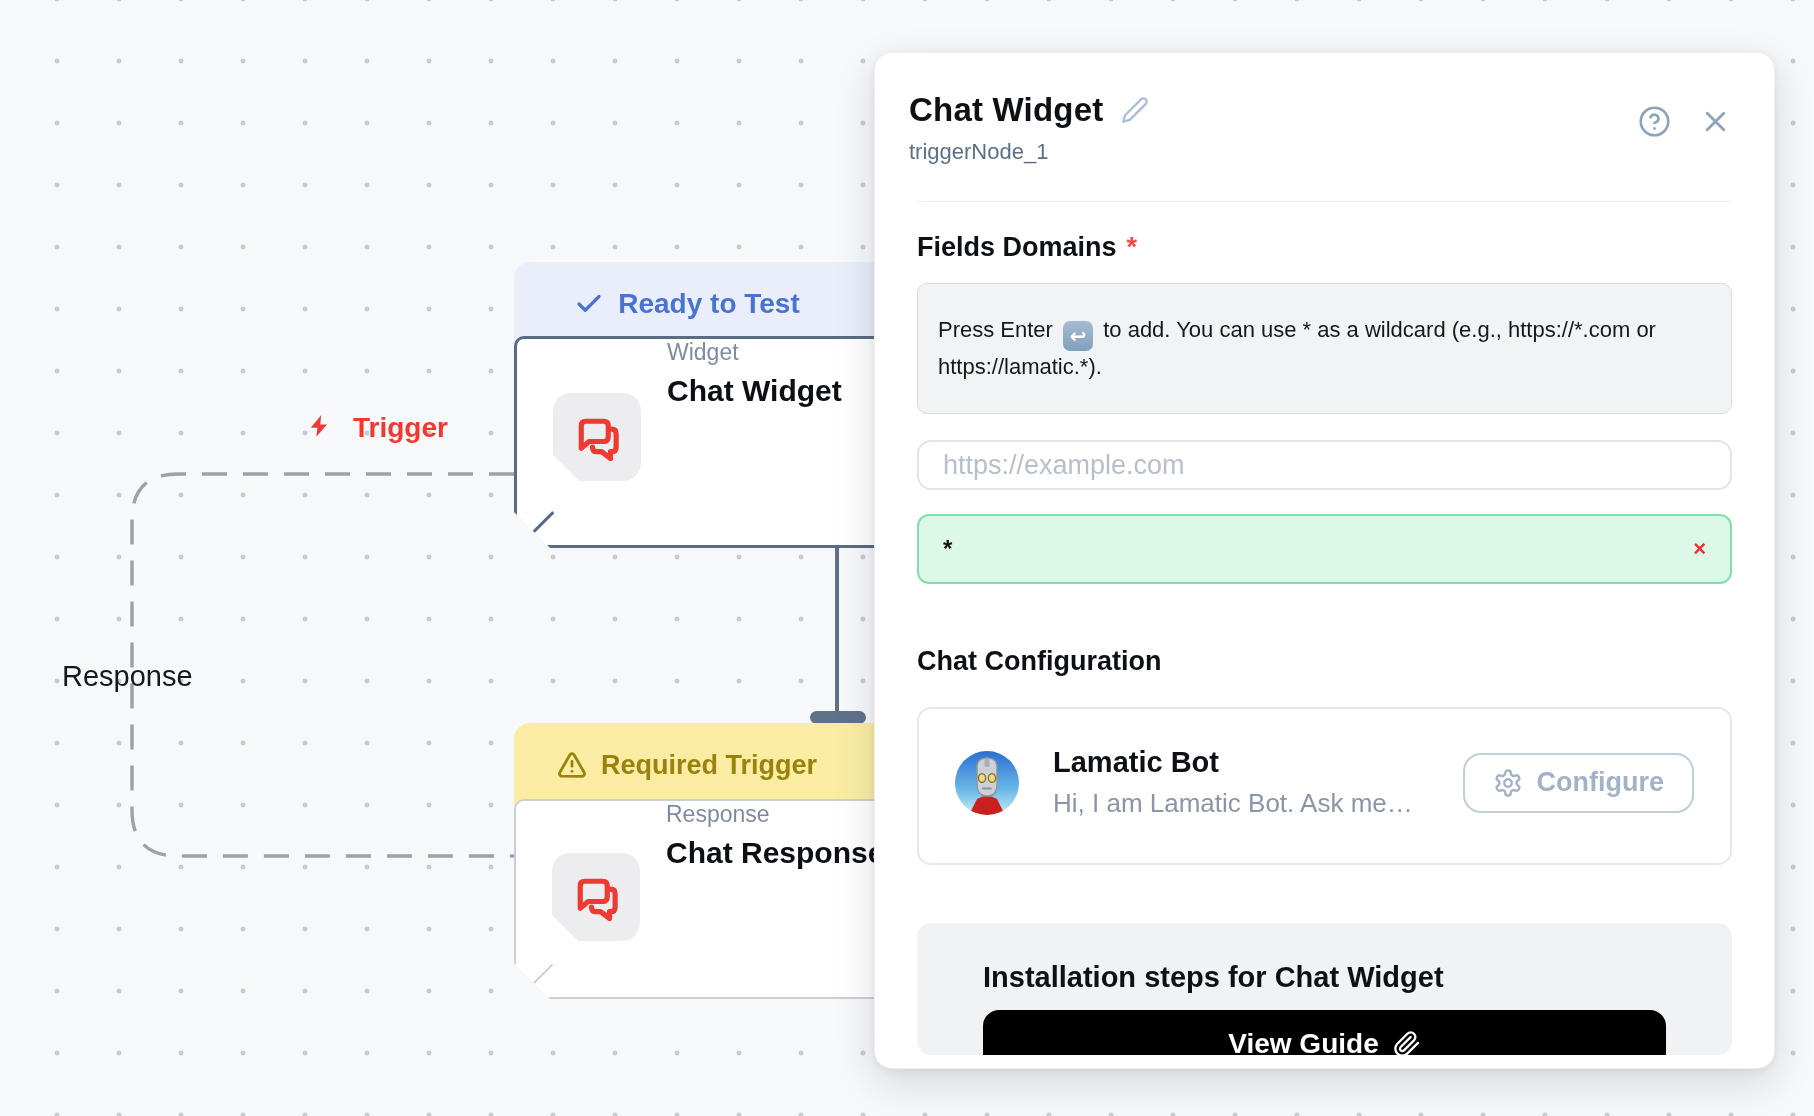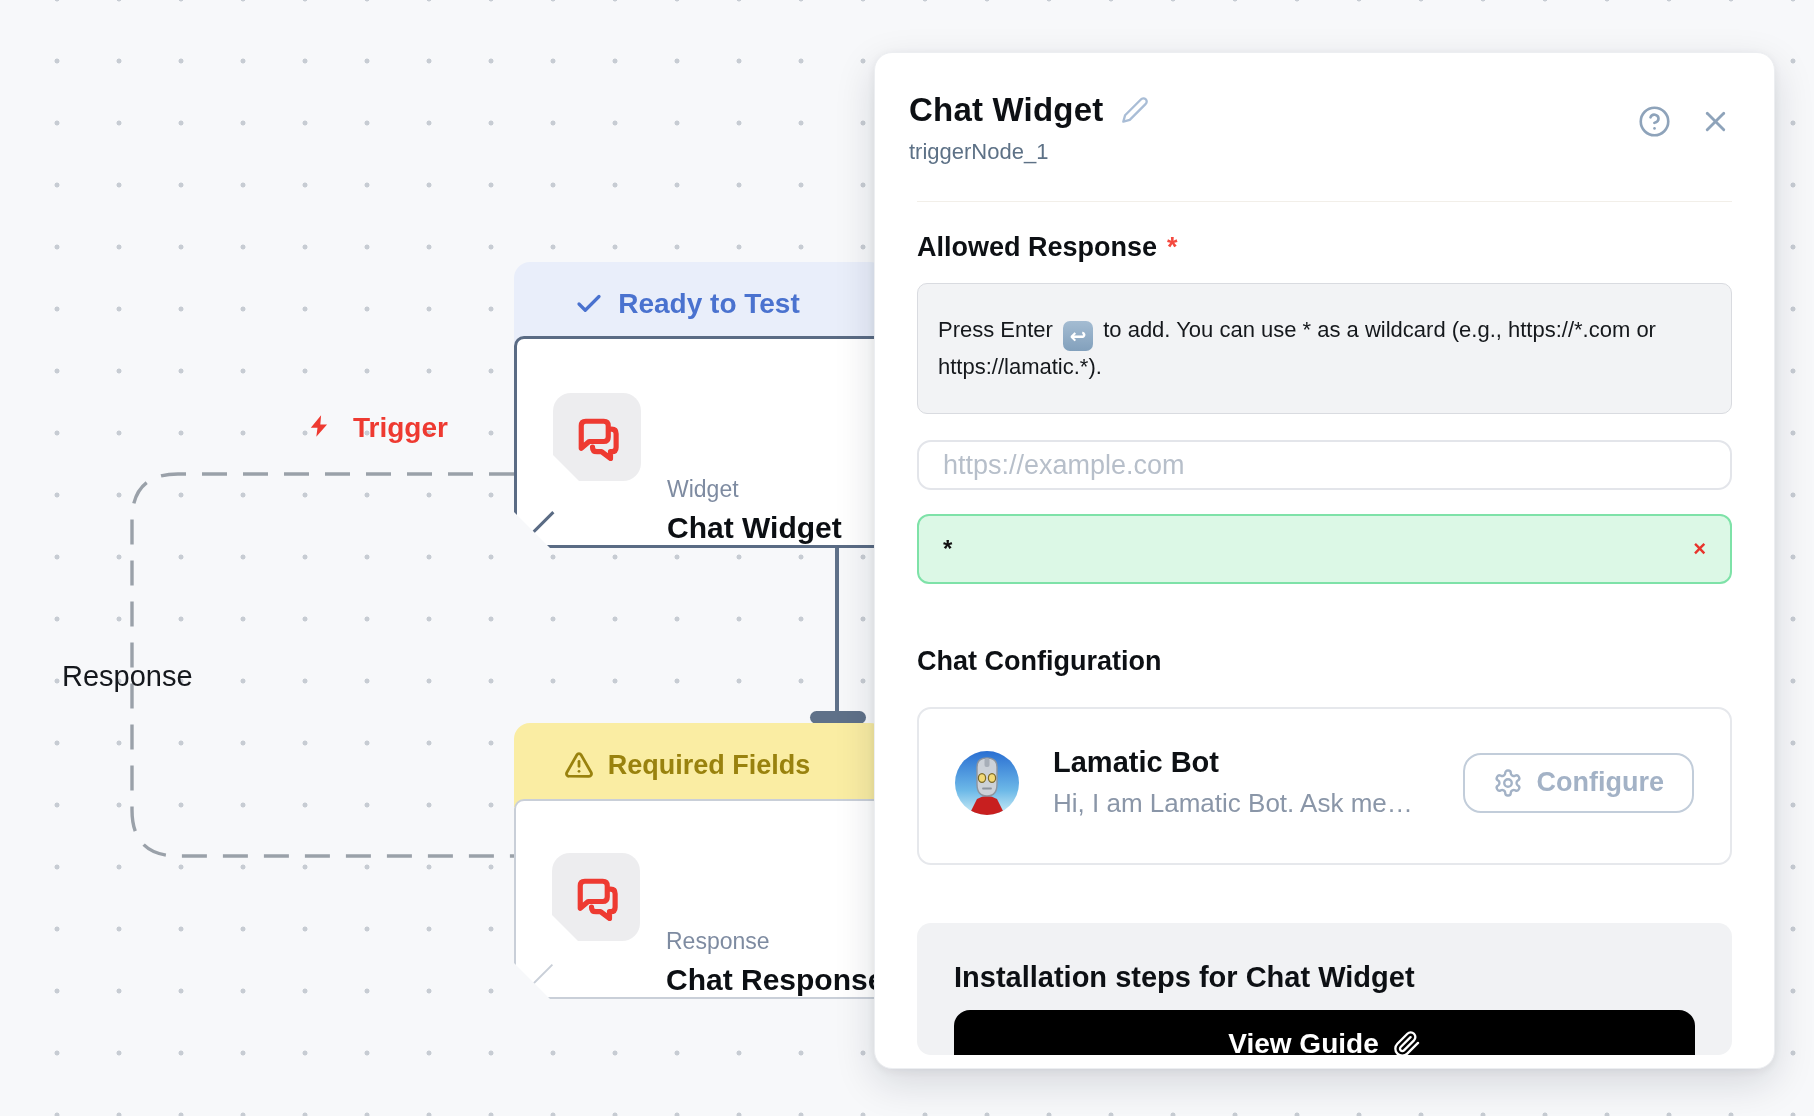--- a/index.html
+++ b/index.html
@@ -32,21 +32,21 @@
   #widget-node{top:336px;height:212px;border:3px solid #5a6b84;}
   #widget-node::after{background:#5a6b84;}
   #response-node{top:799px;height:200px;border:2px solid #c9cfd8;}
   #response-node::after{background:#c9cfd8;height:2px;}
 
   .tile{position:absolute;left:36px;width:88px;height:88px;background:#ededef;border-radius:18px;
     clip-path:polygon(0 0,100% 0,100% 100%,26px 100%,0 calc(100% - 26px));
     display:flex;align-items:center;justify-content:center;}
   #widget-node .tile{top:54px;}
   #response-node .tile{top:52px;}
-  .ntexts{position:absolute;left:150px;top:0;height:100%;display:flex;flex-direction:column;justify-content:flex-end;gap:8px;}
+  .ntexts{position:absolute;left:150px;top:0;height:100%;display:flex;flex-direction:column;justify-content:flex-start;gap:8px;}
   .ntype{color:#7e8ba1;font-size:23px;}
   .ntitle{color:#0c0f13;font-size:30px;font-weight:700;white-space:nowrap;}
 
   .handle{z-index:2;background:#5f7189;border-radius:8px;height:13px;}
   #handle-top{left:812px;top:534px;width:50px;}
   #handle-bottom{left:810px;top:711px;width:56px;}
   #vline{z-index:2;left:835px;top:540px;width:4px;height:176px;background:#5f7189;border-radius:2px;}
 
   
   #panel{z-index:10;left:874px;top:52px;width:901px;height:1017px;background:#ffffff;
@@ -83,21 +83,21 @@
   .bot-card{margin-top:30px;height:158px;border:2px solid #e6e8ec;border-radius:14px;box-sizing:border-box;
     display:flex;align-items:center;padding:0 36px 7px 36px;background:#fff;}
   .bot-texts{margin-left:34px;display:flex;flex-direction:column;gap:9px;min-width:0;}
   .bot-name{font-size:29px;font-weight:700;color:#0d1014;}
   .bot-desc{font-size:26px;color:#8a96a8;white-space:nowrap;}
   .configure-btn{margin-left:auto;height:60px;padding:0 28px;border-radius:18px;border:2px solid #c2cdda;
     background:#fff;display:flex;align-items:center;gap:14px;color:#a3b2c6;font-size:27px;font-weight:600;
     font-family:inherit;cursor:pointer;}
 
   .install-box{margin-top:58px;background:#f1f2f4;border-radius:14px;height:132px;box-sizing:border-box;
-    padding:38px 37px 0;overflow:hidden;}
+    padding:38px 66px 0;overflow:hidden;}
   .install-heading{font-size:29px;font-weight:700;color:#0d1014;}
   .guide-btn{margin-top:16px;width:100%;height:68px;background:#000000;border:none;border-radius:16px;
     color:#ffffff;font-size:28px;font-weight:700;display:flex;align-items:center;justify-content:center;gap:14px;
     font-family:inherit;cursor:pointer;}
 
   .icon-btn{background:none;border:none;padding:0;cursor:pointer;line-height:0;}
 </style>
 </head>
 <body>
 
@@ -143,21 +143,21 @@
 <div id="handle-bottom" class="abs handle"></div>
 
 <div id="response-badge" class="abs badge">
   <span>
     <svg width="30" height="30" viewBox="0 0 24 24" fill="none" stroke="#99820e" stroke-width="2.2" stroke-linecap="round" stroke-linejoin="round">
       <path d="m21.73 18-8-14a2 2 0 0 0-3.48 0l-8 14A2 2 0 0 0 4 21h16a2 2 0 0 0 1.73-3Z"></path>
         <path d="M12 9v4"></path>
         <path d="M12 17h.01"></path>
     </svg>
   </span>
-  <span>Required Fields</span>
+  <span>Required Trigger</span>
 </div>
 
 <div id="response-node" class="abs node">
   <div class="tile">
     <svg width="54" height="54" viewBox="0 0 48 48" fill="none" stroke="#ee3a31" stroke-width="4.6" stroke-linecap="round" stroke-linejoin="round">
       <path d="M10 34 V14 Q10 10 14 10 H30 Q34 10 34 14 V24 Q34 28 30 28 H17 Z"></path>
       <path d="M37 17 Q41 17 41 21 V33 Q41 37 37 37 H36 V43 L28 37 H24 Q20 37 20 33"></path>
     </svg>
   </div>
   <div class="ntexts">
@@ -199,21 +199,21 @@
               <path d="m6 6 12 12"></path>
             </svg>
         </span>
       </button>
     </div>
   </div>
 
   <div class="divider"></div>
 
   <div class="sec-label">
-    <span>Allowed Response</span><span class="req">*</span>
+    <span>Fields Domains</span><span class="req">*</span>
   </div>
 
   <div class="hint-box">
     <span>Press Enter</span>
     <span class="enter-key">↩</span>
     <span>to add. You can use * as a wildcard (e.g., https://*.com or https://lamatic.*).</span>
   </div>
 
   <input class="domain-input" type="text" placeholder="https://example.com" style="">
 

